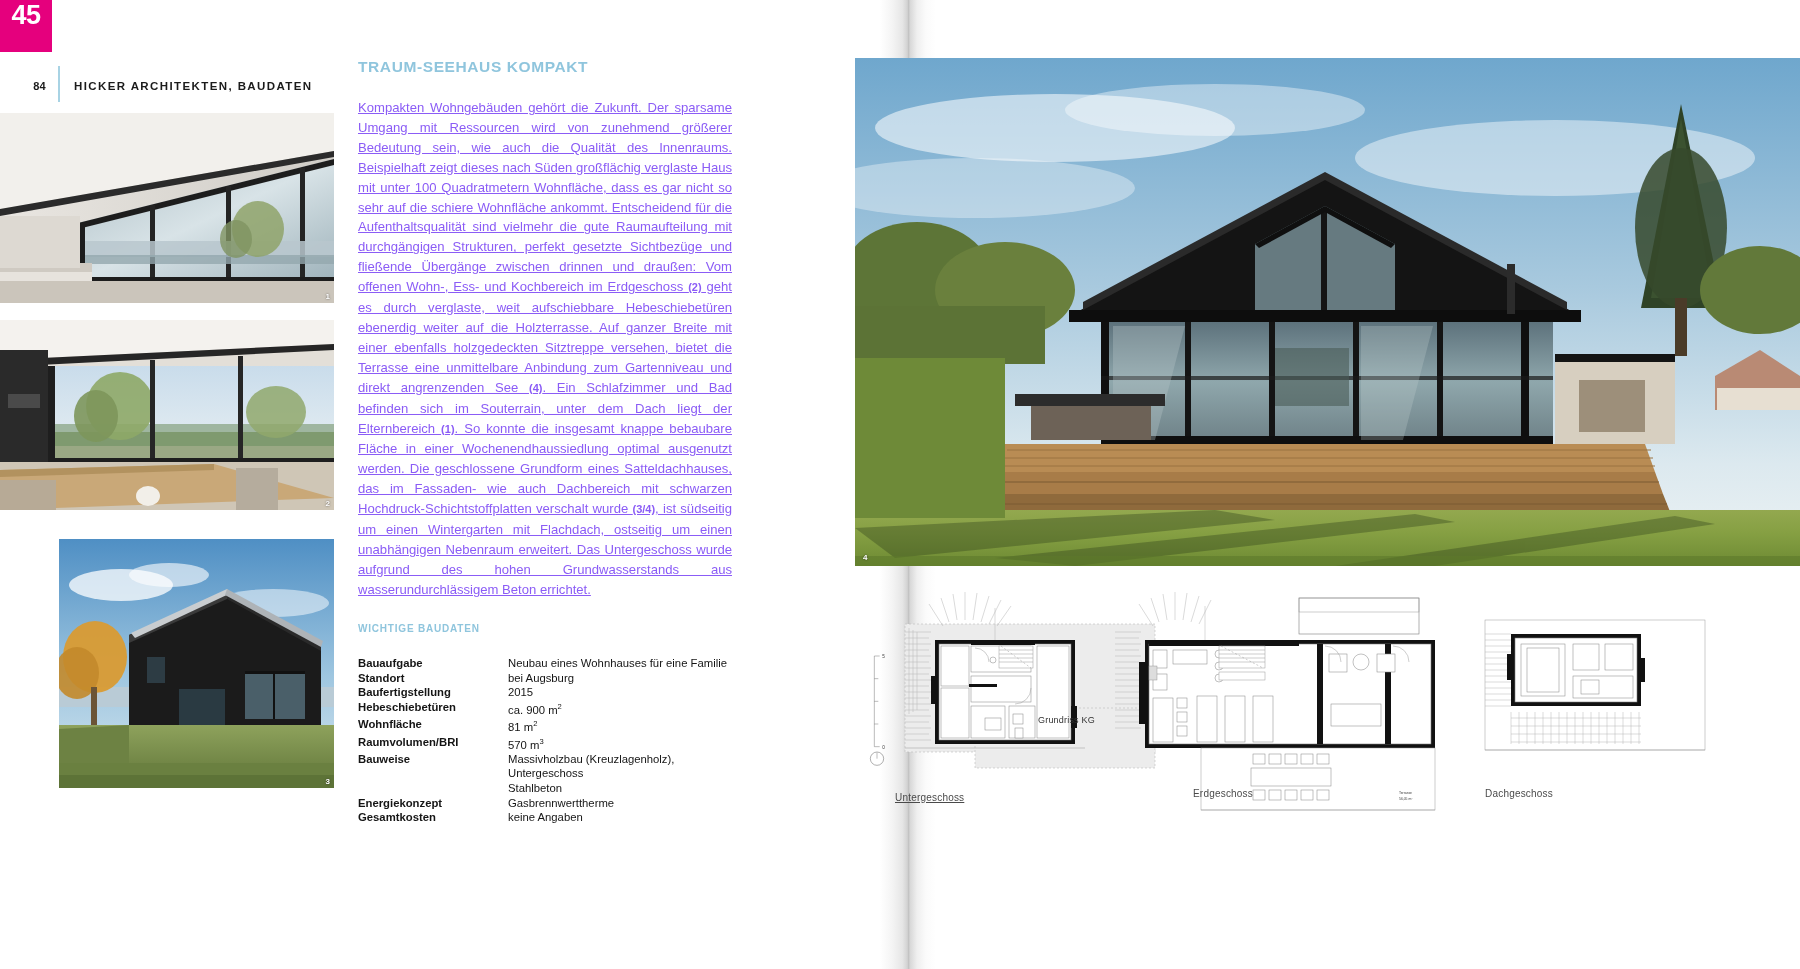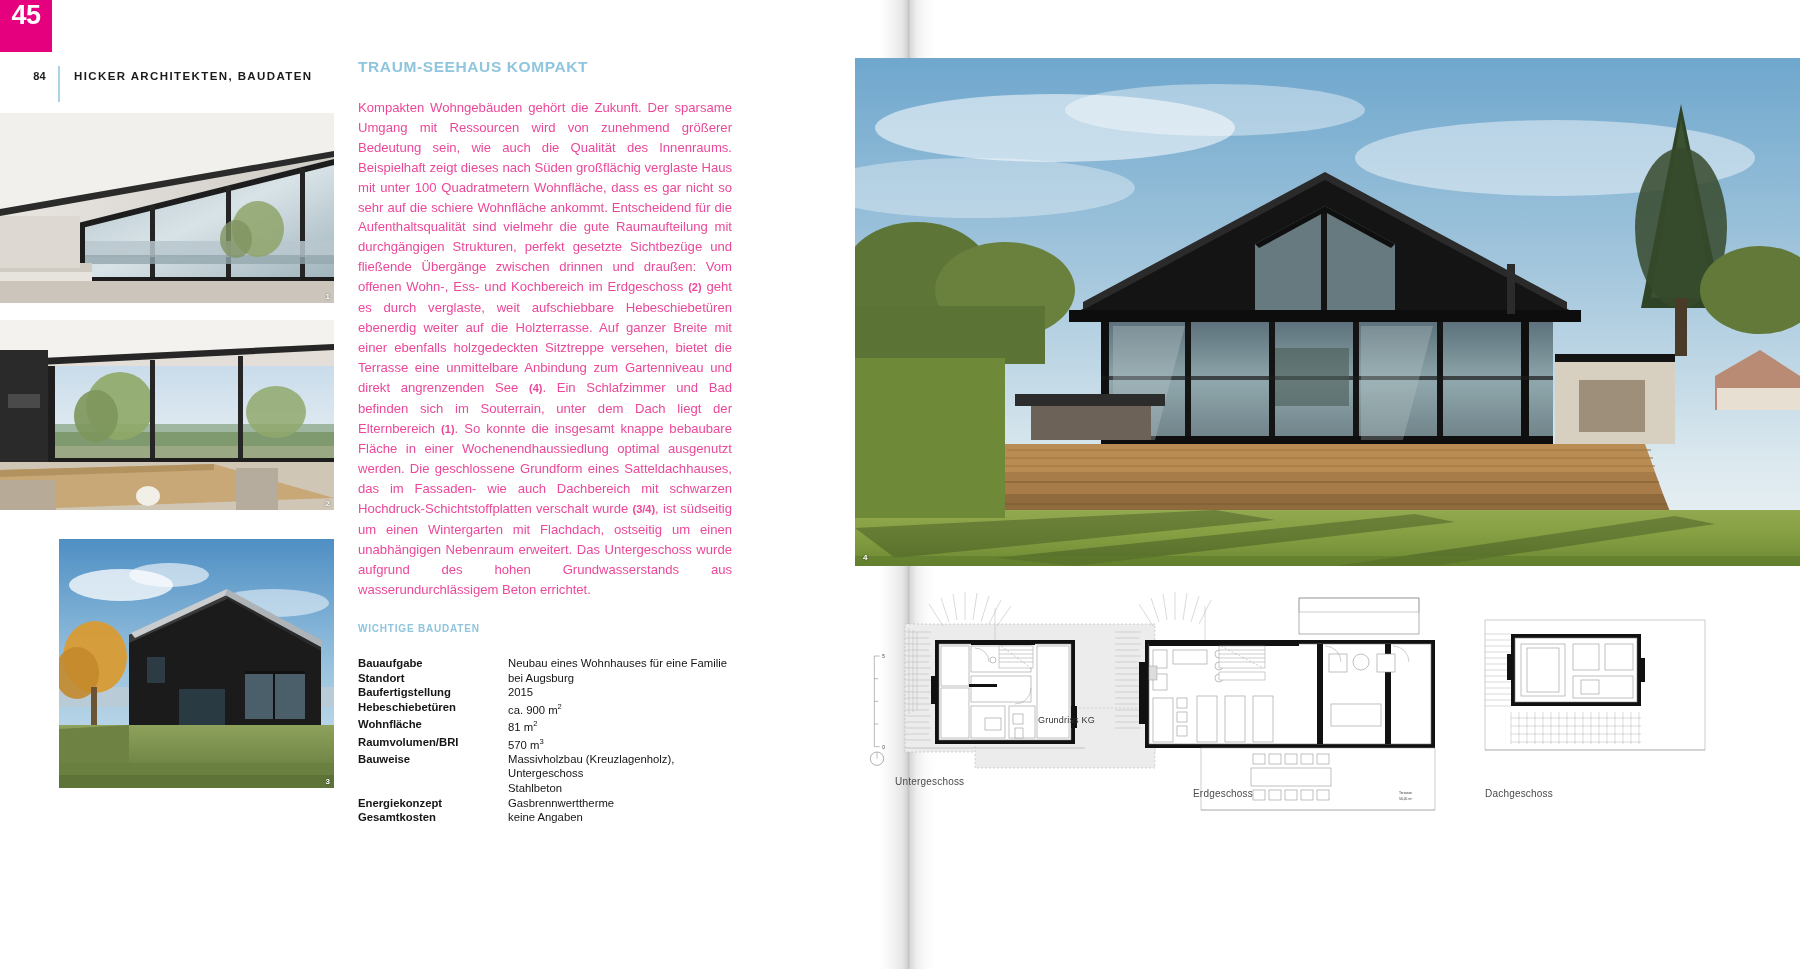--- a/index.html
+++ b/index.html
@@ -25,21 +25,21 @@
   .chapter-tab {
     position: absolute; left: 0; top: 0; width: 52px; height: 52px;
     background: #e5007d; color: #fff;
     display: flex; align-items: flex-start; justify-content: center;
     font-size: 27px; font-weight: bold; letter-spacing: -0.5px;
     font-family: "Liberation Sans", sans-serif;
   }
 
   .running-head {
     position: absolute; left: 8px; top: 66px;
-    display: flex; align-items: flex-start;
+    display: flex; align-items: center;
   }
   .folio {
     width: 38px; text-align: right;
     font-size: 11px; font-weight: bold; letter-spacing: 0.3px;
     color: #1b1b1b; padding-top: 4px;
     font-family: "Liberation Sans", sans-serif;
   }
   .rule-v {
     width: 2px; height: 36px; background: #a8d3e4; margin: 0 14px 0 12px;
   }
@@ -60,22 +60,22 @@
   #photo2 { left: 0; top: 320px; width: 334px; height: 190px; }
   #photo3 { left: 59px; top: 539px; width: 275px; height: 249px; }
 
   
   .article { position: absolute; left: 358px; top: 58px; width: 374px; }
   .art-title {
     font-size: 15.5px; font-weight: bold; letter-spacing: 0.6px;
     color: #8fc5dd; margin-bottom: 22px;
   }
   .art-body {
-    font-size: 13.1px; line-height: 19.9px; color: #ec4899;
-    text-align: justify; hyphens: none;
+    font-size: 13.1px; line-height: 19.9px; color: #8b5cf6;
+    text-align: justify; hyphens: none; text-decoration: underline;
   }
   .art-body b { font-weight: bold; font-size: 11px; }
 
   
   .baudaten { position: absolute; left: 358px; top: 623px; width: 374px; }
   .bd-title {
     font-size: 10px; font-weight: bold; letter-spacing: 0.8px;
     color: #8fc5dd; margin-bottom: 22px;
   }
   .bd-row { display: flex; font-size: 11.3px; line-height: 14.6px; color: #151515; gap: 32px; }
@@ -508,21 +508,21 @@
           <path class="thin" d="M156 100 a16 16 0 0 1 -16 16"></path>
 
           <rect class="wall" x="56" y="88" width="6" height="28"></rect>
           <rect class="wall" x="94" y="96" width="28" height="3"></rect>
           <rect class="wall" x="196" y="118" width="6" height="22"></rect>
           <rect class="wall" x="96" y="52" width="64" height="5"></rect>
 
           <line class="thin" x1="30" y1="160" x2="210" y2="160"></line>
           <text class="plan-tag" x="206" y="184"></text>
         </svg>
-        <div class="plan-label" style="left:20px; top:188px;">Untergeschoss</div>
+        <div class="plan-label" style="left:20px; top:204px;text-decoration:underline;">Untergeschoss</div>
       </div>
 
       <div class="plan-col" style="left:238px; top:0;">
         <svg width="400" height="260" viewBox="0 0 400 260">
 
           <g class="hatch">
             <g transform="translate(60,38)">
               <line x1="0" y1="0" x2="-14" y2="-22"></line>
                 <line x1="6" y1="-4" x2="-2" y2="-28"></line>
               <line x1="14" y1="-6" x2="10" y2="-32"></line>

